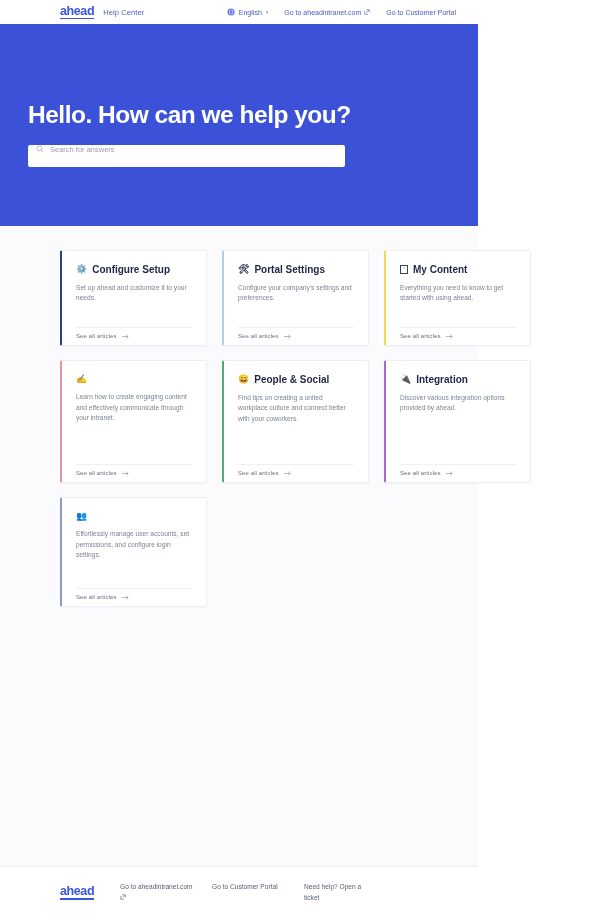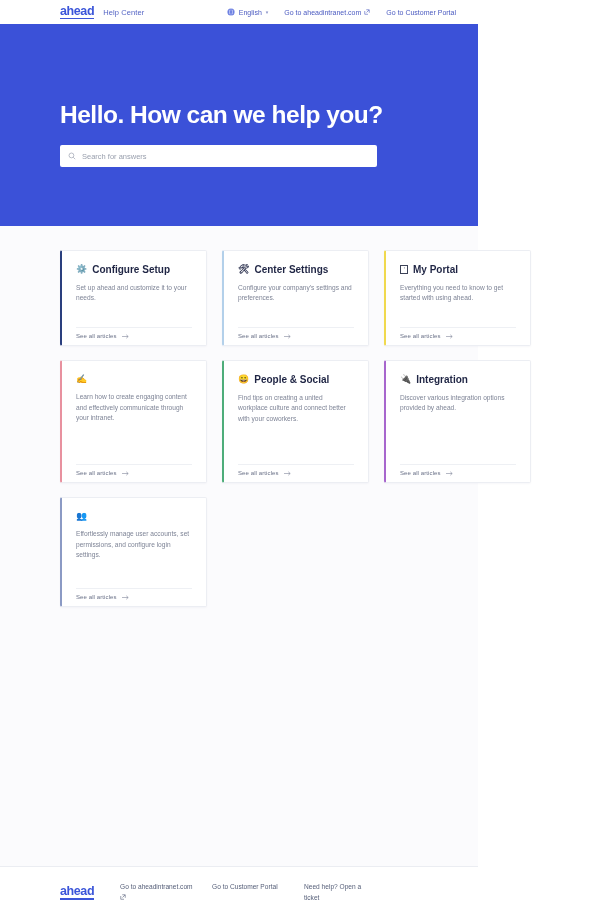--- a/index.html
+++ b/index.html
@@ -75,40 +75,40 @@
     text-decoration: none;
     white-space: nowrap;
   }
   .ext-icon svg { display: block; }
 
   
   .hero {
     background: #3b51d8;
     height: 202px;
     flex: 0 0 auto;
-    padding: 0 60px;
+    padding: 0 28px;
     display: flex;
     flex-direction: column;
     justify-content: center;
   }
   .hero-title {
     color: #ffffff;
     font-size: 24.5px;
     font-weight: bold;
     letter-spacing: -0.5px;
     margin-bottom: 16px;
     margin-top: 18px;
   }
   .search-wrap {
     width: 317px;
     height: 22px;
     background: #ffffff;
     border-radius: 2px;
     display: flex;
-    align-items: center;
+    align-items: flex-start;
     padding: 0 8px;
     gap: 6px;
   }
   .search-icon svg { display: block; }
   .search-input {
     border: 0;
     outline: 0;
     flex: 1;
     font-size: 7.5px;
     color: #7b8194;
@@ -303,37 +303,37 @@
             <svg width="7" height="5" viewBox="0 0 14 10">
                 <path d="M0 5h12M8.5 1.5L12.5 5 8.5 8.5" fill="none" stroke="#6a7188" stroke-width="1"></path>
               </svg>
           </span>
         </div>
       </div>
 
       <div class="card h-short" style="border-left-color:#b3d0ea">
         <div class="card-title">
           <span class="card-emoji">🛠</span>
-          <span>Center Settings</span>
+          <span>Portal Settings</span>
         </div>
         <div class="card-desc">Configure your company's settings and preferences.</div>
         <div class="card-footer">
           <a class="card-link" href="#">See all articles</a>
           <span class="arrow-icon">
             <svg width="7" height="5" viewBox="0 0 14 10">
                 <path d="M0 5h12M8.5 1.5L12.5 5 8.5 8.5" fill="none" stroke="#6a7188" stroke-width="1"></path>
               </svg>
           </span>
         </div>
       </div>
 
       <div class="card h-short" style="border-left-color:#f0d94e">
         <div class="card-title">
           <span class="tofu">▫</span>
-          <span>My Portal</span>
+          <span>My Content</span>
         </div>
         <div class="card-desc">Everything you need to know to get started with using ahead.</div>
         <div class="card-footer">
           <a class="card-link" href="#">See all articles</a>
           <span class="arrow-icon">
             <svg width="7" height="5" viewBox="0 0 14 10">
                 <path d="M0 5h12M8.5 1.5L12.5 5 8.5 8.5" fill="none" stroke="#6a7188" stroke-width="1"></path>
               </svg>
           </span>
         </div>

